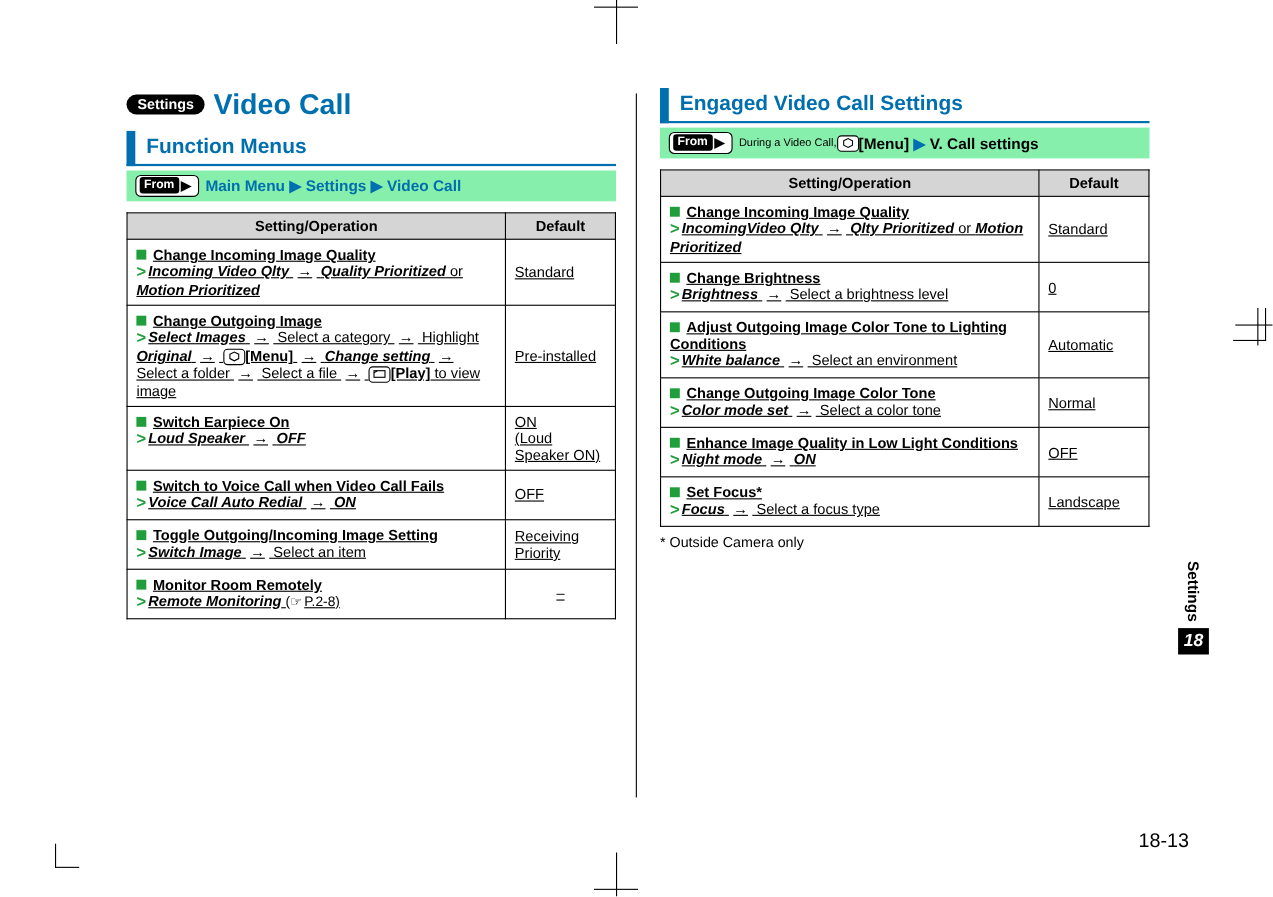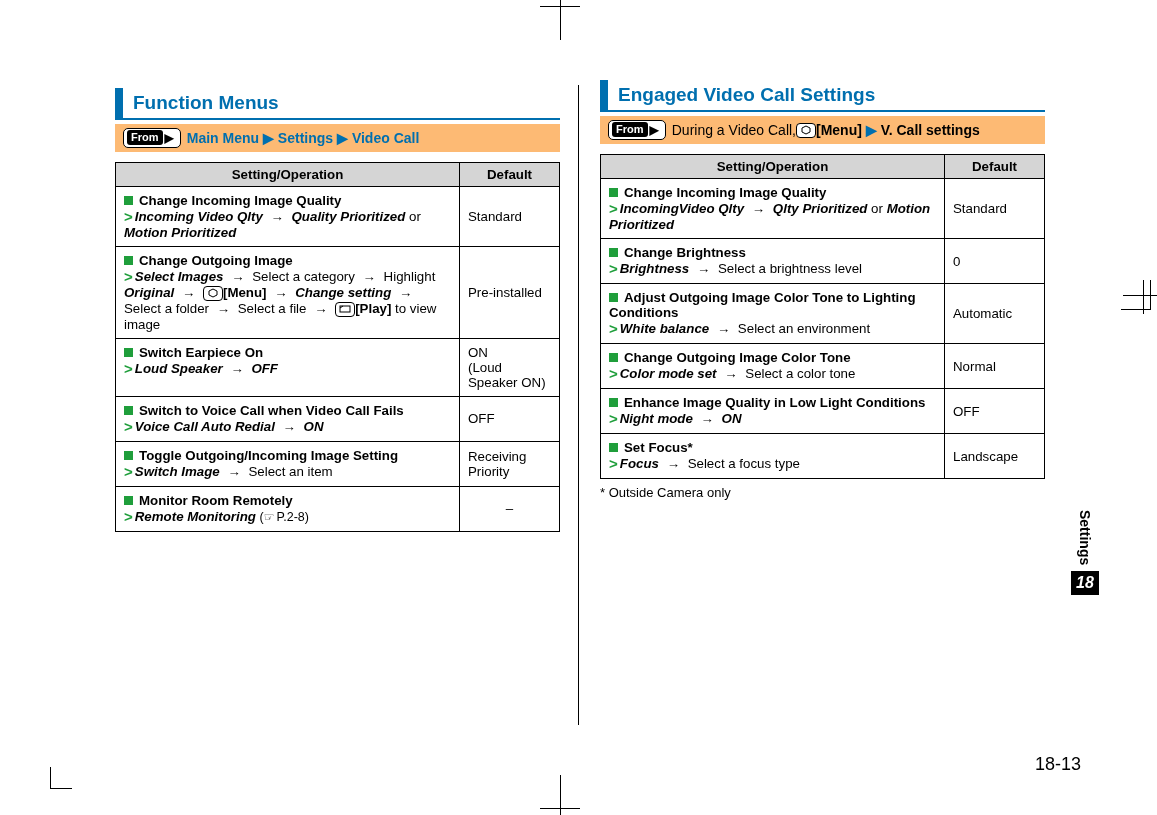--- a/index.html
+++ b/index.html
@@ -68,21 +68,21 @@
     color: #006FAF;
     font-weight: bold;
     font-size: 19px;
     padding: 4px 0 6px 18px;
   }
 
   
   .from-line {
     display: flex;
     align-items: center;
-    background: #fdba74;
+    background: #86efac;
     padding: 4px 8px;
     margin-bottom: 10px;
     flex-wrap: wrap;
     row-gap: 4px;
   }
   .from-badge {
     border: 1.5px solid #000;
     border-radius: 5px;
     padding: 0px 6px 1px;
     font-size: 12px;
@@ -108,21 +108,21 @@
     font-weight: bold;
     font-size: 14px;
   }
   .crumb-sep {
     color: #006FAF;
     margin: 0 4px;
     font-weight: bold;
   }
   .crumb-plain {
     color: #000;
-    font-size: 14px;
+    font-size: 10px;
   }
   .crumb-bold {
     color: #000;
     font-weight: bold;
     font-size: 14px;
   }
 
   
   table.settings {
     width: 100%;
@@ -134,20 +134,21 @@
     background: #D5D5D5;
     font-weight: bold;
     border: 1px solid #000;
     padding: 4px 8px;
     text-align: center;
   }
   table.settings td {
     border: 1px solid #000;
     padding: 6px 8px;
     vertical-align: top;
+    text-decoration: underline;
   }
   table.settings td.default {
     width: 100px;
     vertical-align: middle;
   }
   .sq {
     display: inline-block;
     width: 9px; height: 9px;
     background: #1F9E3B;
     margin-right: 6px;
@@ -266,20 +267,24 @@
 <div class="boxmark" style="left:50px; bottom:26px; transform:rotate(180deg);"></div>
 <div class="boxmark" style="right:6px; top:280px; border-top:none; border-right:1px solid #000; border-bottom:1px solid #000; width:30px; height:30px; transform:rotate(0deg);"></div>
 <div class="crop h" style="right:0; top:295px; width:34px;"></div>
 <div class="crop v" style="right:13px; top:280px; height:34px;"></div>
 
 <div class="vr"></div>
 
 <div class="page">
 
   <div class="col">
+    <div>
+      <span class="pill">Settings</span>
+      <span class="h1">Video Call</span>
+    </div>
 
     <div class="section-title-wrap">
       <div class="barline"></div>
       <div class="accent"></div>
       <span class="txt">Function Menus</span>
     </div>
 
     <div class="from-line">
       <span class="from-badge">
         <span class="blk">From</span>

